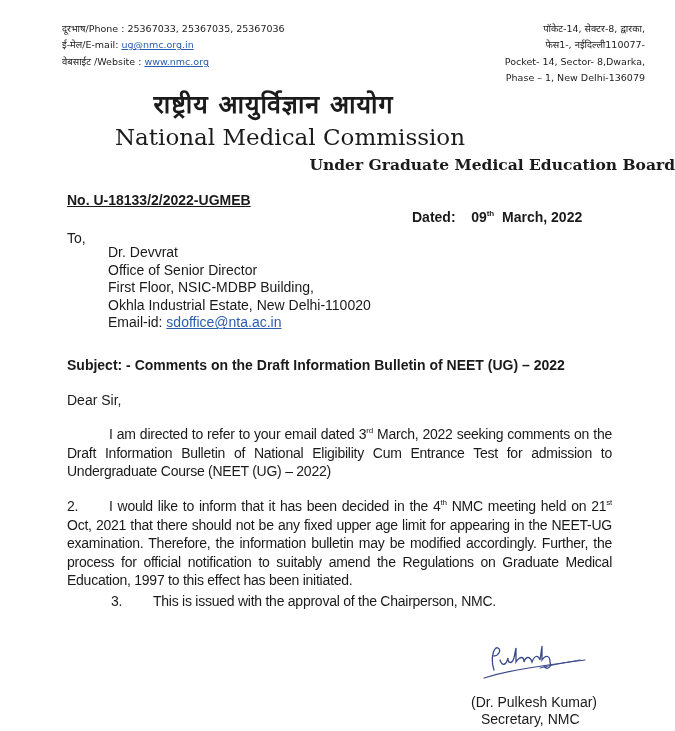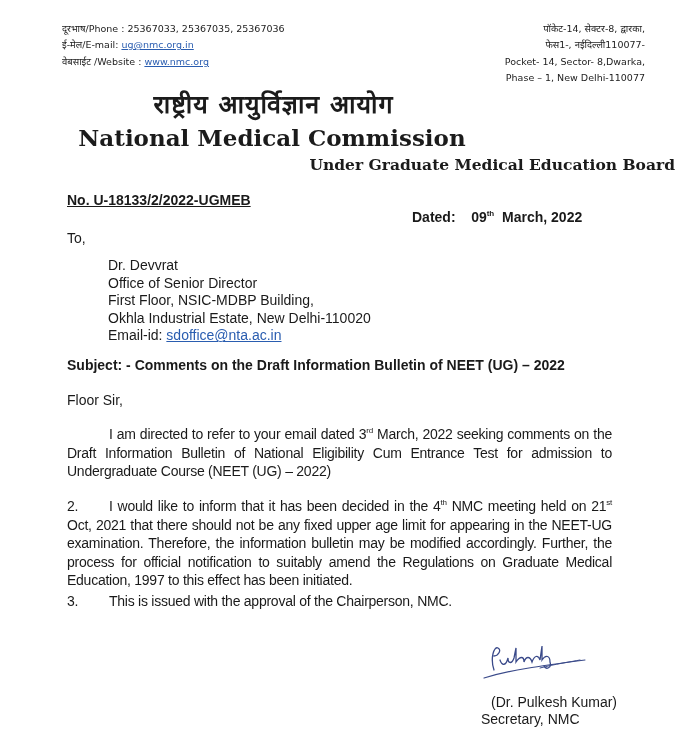--- a/index.html
+++ b/index.html
@@ -2,36 +2,36 @@
 <html><head>
 <meta charset="utf-8">
 <style>
   html, body { margin:0; padding:0; background:#ffffff; }
   body { width:675px; height:731px; position:relative; overflow:hidden; color:#1a1a1a; }
   .abs { position:absolute; }
   .contact { left:62px; font-family:"DejaVu Sans", sans-serif; font-size:9.5px; color:#222; line-height:1; }
   .contact a { color:#2a5db0; text-decoration:underline; }
   .addr { right:30px; font-family:"DejaVu Sans", sans-serif; font-size:9.5px; color:#222; text-align:right; line-height:1; }
   .hindi-title { left:0; width:547px; text-align:center; top:86px; font-family:"DejaVu Sans", sans-serif; font-weight:bold; font-size:25px; color:#1b1b1b; letter-spacing:1px; }
-  .eng-title { left:0; width:544px; text-align:center; top:124px; font-family:"DejaVu Serif", serif; font-weight:bold; font-size:23px; color:#1b1b1b; }
+  .eng-title { left:0; width:544px; text-align:center; top:124px; font-family:"DejaVu Serif", serif; font-weight:normal; font-size:23px; color:#1b1b1b;padding-left:18px; }
   .sub-title { left:0; width:675px; text-align:right; top:155px; font-family:"DejaVu Serif", serif; font-weight:bold; font-size:15.5px; color:#1b1b1b; }
   .refno { left:67px; top:192px; font-family:"Liberation Sans", sans-serif; font-weight:bold; font-size:14px; text-decoration:underline; }
   .dated { left:412px; top:209px; font-family:"Liberation Sans", sans-serif; font-weight:bold; font-size:14px; }
   .dated sup { font-size:8px; }
   .to { left:67px; top:230px; font-family:"Liberation Sans", sans-serif; font-size:14px; }
-  .recipient { left:108px; top:244px; font-family:"Liberation Sans", sans-serif; font-size:14px; line-height:17.6px;margin-top:13px; }
+  .recipient { left:108px; top:244px; font-family:"Liberation Sans", sans-serif; font-size:14px; line-height:17.6px; }
   .recipient a { color:#2a5db0; text-decoration:underline; }
   .subject { left:67px; top:357px; font-family:"Liberation Sans", sans-serif; font-weight:bold; font-size:14px; }
   .salutation { left:67px; top:392px; font-family:"Liberation Sans", sans-serif; font-size:14px; }
   .para { left:67px; width:545px; font-family:"Liberation Sans", sans-serif; font-size:14px; line-height:18.6px; text-align:justify; letter-spacing:-0.25px; }
   .para sup { font-size:8px; line-height:0; }
   .para .num { display:inline-block; width:42px; }
   .para .indent { display:inline-block; width:42px; }
   .signature { left:480px; top:640px; width:110px; height:40px; }
-  .sig-name { left:471px; top:694px; font-family:"Liberation Sans", sans-serif; font-size:14px;margin-left:20px; }
+  .sig-name { left:471px; top:694px; font-family:"Liberation Sans", sans-serif; font-size:14px; }
   .sig-title { left:481px; top:711px; font-family:"Liberation Sans", sans-serif; font-size:14px; }
 </style>
 </head>
 <body>
 
 <div class="abs contact" style="top:24px;">
   <span>दूरभाष/Phone</span>
   <span>: 25367033, 25367035, 25367036</span>
 </div>
 <div class="abs contact" style="top:40px;">
@@ -39,21 +39,21 @@
   <a>ug@nmc.org.in</a>
 </div>
 <div class="abs contact" style="top:57px;">
   <span>वेबसाईट /Website :</span>
   <a>www.nmc.org</a>
 </div>
 
 <div class="abs addr" style="top:24px;">पॉकेट-14, सेक्टर-8, द्वारका,</div>
 <div class="abs addr" style="top:40px;">फेस1-, नईदिल्ली110077-</div>
 <div class="abs addr" style="top:57px;">Pocket- 14, Sector- 8,Dwarka,</div>
-<div class="abs addr" style="top:73px;">Phase – 1, New Delhi-110077</div>
+<div class="abs addr" style="top:73px;">Phase – 1, New Delhi-136079</div>
 
 <div class="abs hindi-title">राष्ट्रीय आयुर्विज्ञान आयोग</div>
 <div class="abs eng-title">National Medical Commission</div>
 <div class="abs sub-title">Under Graduate Medical Education Board</div>
 
 <div class="abs refno">No. U-18133/2/2022-UGMEB</div>
 <div class="abs dated">
   <span>Dated:</span>
   &nbsp;&nbsp;&nbsp;<span>09</span><sup>th</sup>&nbsp;
   <span>March, 2022</span>
@@ -65,27 +65,27 @@
   <div>Office of Senior Director</div>
   <div>First Floor, NSIC-MDBP Building,</div>
   <div>Okhla Industrial Estate, New Delhi-110020</div>
   <div>
     <span>Email-id:</span>
     <a>sdoffice@nta.ac.in</a>
   </div>
 </div>
 
 <div class="abs subject">Subject: - Comments on the Draft Information Bulletin of NEET (UG) – 2022</div>
-<div class="abs salutation">Floor Sir,</div>
+<div class="abs salutation">Dear Sir,</div>
 
 <div class="abs para" style="top:425px;"><span class="indent"></span><span>I am directed to refer to your email dated 3</span><sup>rd</sup><span> March, 2022 seeking comments on the Draft Information Bulletin of National Eligibility Cum Entrance Test for admission to Undergraduate Course (NEET (UG) – 2022)</span></div>
 
 <div class="abs para" style="top:497px;"><span class="num">2.</span><span>I would like to inform that it has been decided in the 4</span><sup>th</sup><span> NMC meeting held on 21</span><sup>st</sup><span> Oct, 2021 that there should not be any fixed upper age limit for appearing in the NEET-UG examination. Therefore, the information bulletin may be modified accordingly. Further, the process for official notification to suitably amend the Regulations on Graduate Medical Education, 1997 to this effect has been initiated.</span></div>
 
-<div class="abs para" style="top:592px;"><span class="num">3.</span><span>This is issued with the approval of the Chairperson, NMC.</span></div>
+<div class="abs para" style="top:592px;margin-left:44px;"><span class="num">3.</span><span>This is issued with the approval of the Chairperson, NMC.</span></div>
 
 <svg class="abs signature" viewBox="0 0 110 40">
   <path d="M14 30 C10 18, 14 6, 18 8 C22 10, 18 16, 14 16 M20 20 C22 26, 26 26, 28 18 C28 24, 32 24, 34 18 L36 8 L36 22 C40 16, 44 16, 44 22 C46 16, 50 16, 52 22 C54 16, 58 14, 60 20 L62 6 L62 20 C66 14, 70 16, 70 22 C72 28, 66 30, 64 26" fill="none" stroke="#3a4a8a" stroke-width="1.3" stroke-linecap="round"></path>
   <path d="M4 38 C30 30, 60 26, 105 20" fill="none" stroke="#3a4a8a" stroke-width="1.2" stroke-linecap="round"></path>
   <path d="M60 28 C75 24, 90 22, 100 20" fill="none" stroke="#3a4a8a" stroke-width="1" stroke-linecap="round"></path>
 </svg>
 <div class="abs sig-name">(Dr. Pulkesh Kumar)</div>
 <div class="abs sig-title">Secretary, NMC</div>
 
 </body></html>

